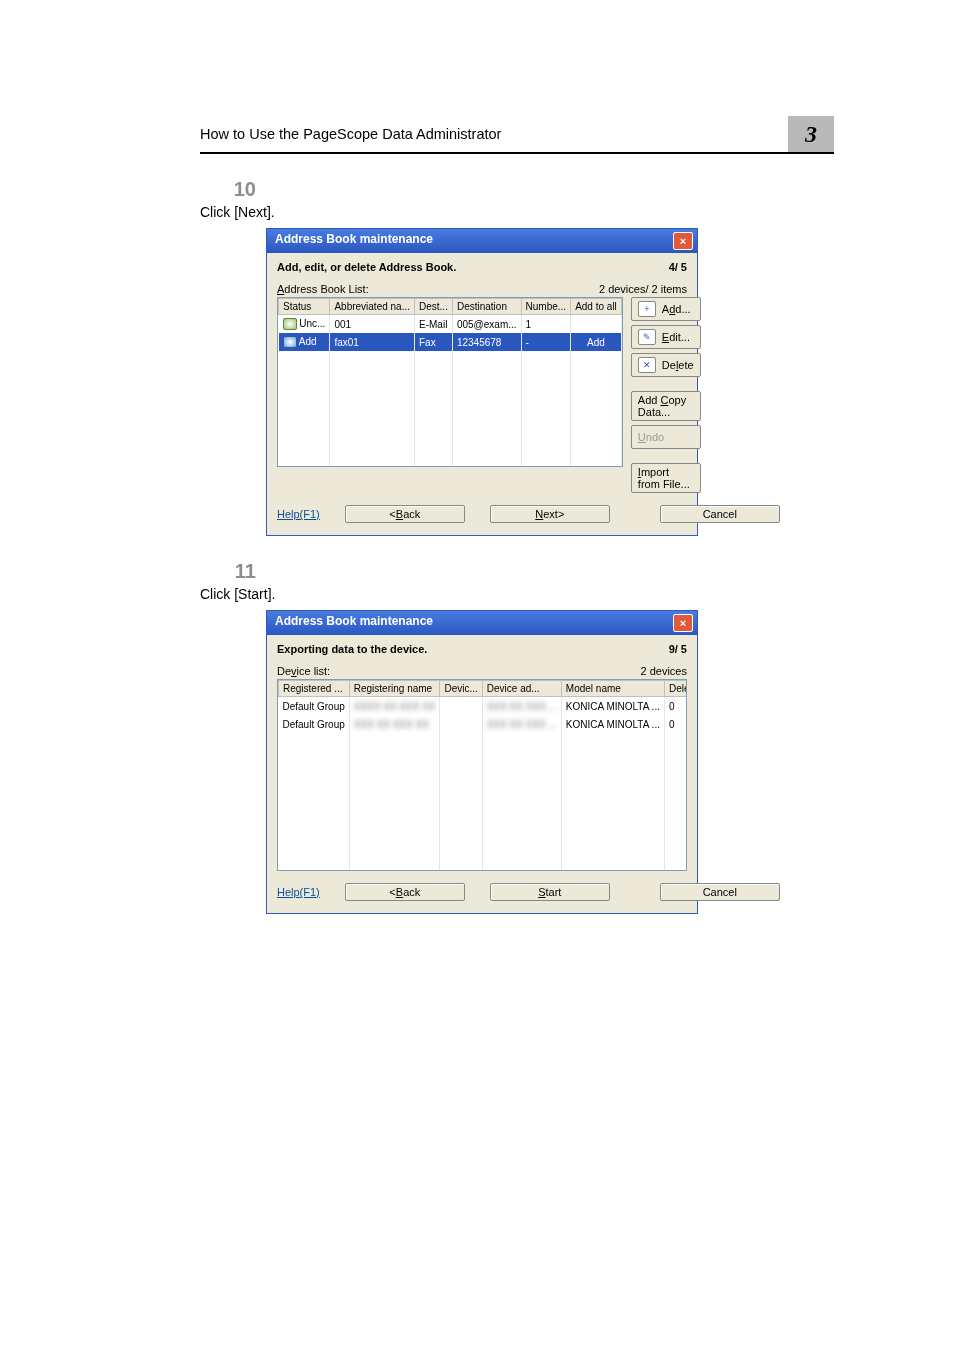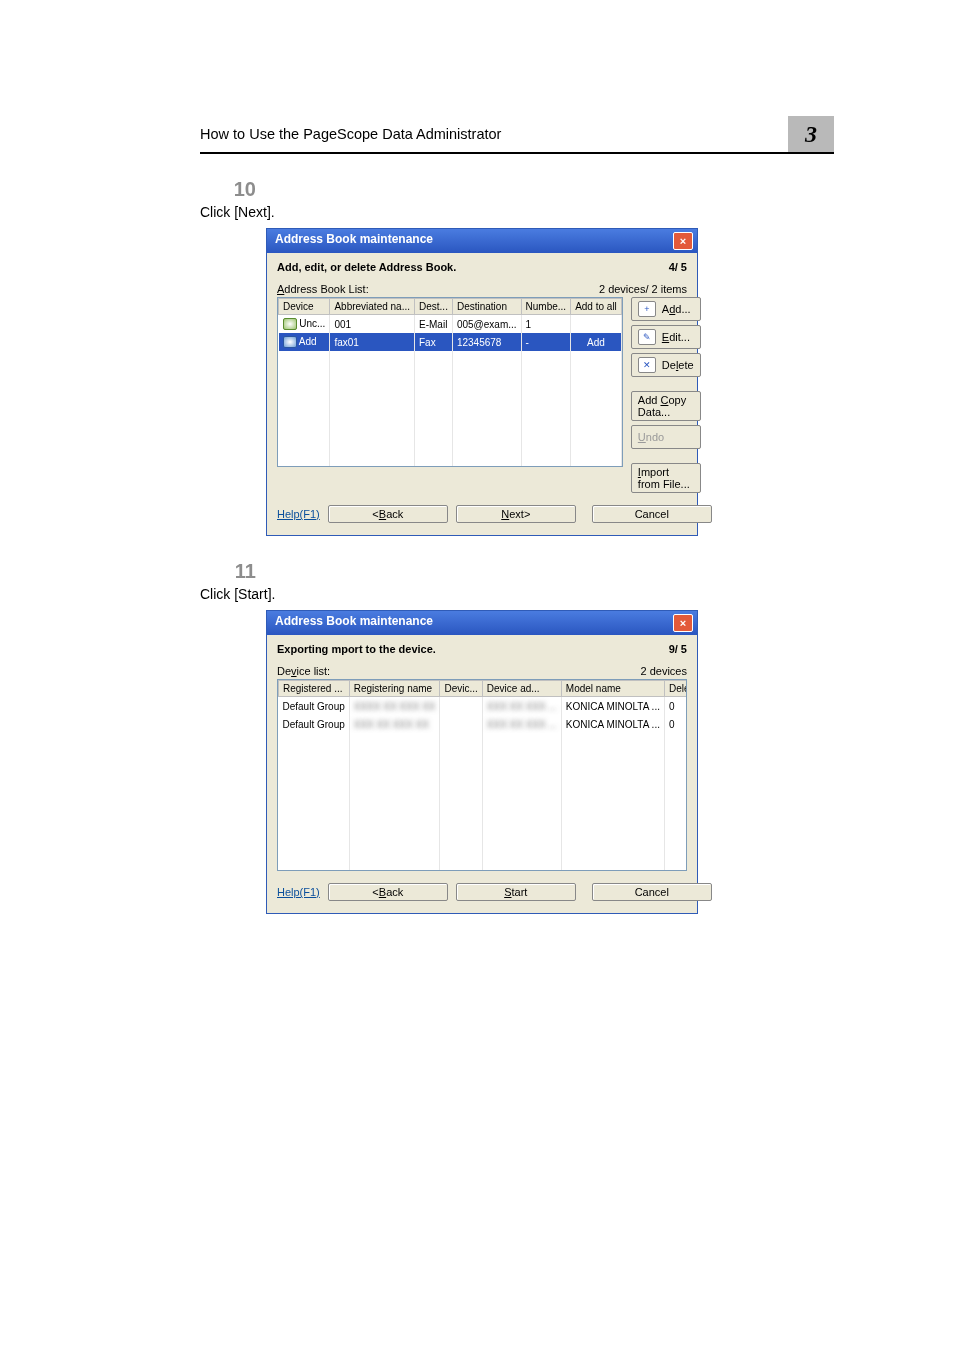--- a/index.html
+++ b/index.html
@@ -180,21 +180,21 @@
   }
   .sidebtn.disabled { color:#9a9a9a; cursor:default; }
   .sb-ic {
     width: 16px; height: 14px; display:inline-block; border:1px solid #888;
     background:#fff; border-radius:2px; font-size:9px; line-height:14px; text-align:center; color:#2a56c0;
   }
   .footer-row {
     display: flex;
     align-items: center;
     margin-top: 10px;
-    gap: 8px;
+    gap: 25px;
     justify-content: space-between;
   }
   .helplink {
     color: #0b4f9c;
     text-decoration: underline;
     font-size: 11px;
     flex: 1;
   }
   .blurred {
     color: transparent;
@@ -232,21 +232,21 @@
           <span><span class="underline">A</span><span>ddress Book List:</span></span>
           <span>2 devices/ 2 items</span>
         </div>
 
         <div class="dlg4-main">
           <div class="dlg4-left">
             <div class="listwrap">
             <table class="listtable">
               <thead>
                 <tr>
-                  <th>Device</th>
+                  <th>Status</th>
                   <th>Abbreviated na...</th>
                   <th>Dest...</th>
                   <th>Destination</th>
                   <th>Numbe...</th>
                   <th>Add to all</th>
                 </tr>
               </thead>
               <tbody>
                 <tr>
                   <td><span class="status-icon ic-unc"></span> <span>Unc...</span></td>
@@ -368,21 +368,21 @@
   </div>
 
   <div class="dialog-wrap">
     <div class="dialog">
       <div class="titlebar">
         <span class="ttext">Address Book maintenance</span>
         <span class="closebtn">×</span>
       </div>
       <div class="diag-pad">
         <div class="diag-head">
-          <span>Exporting mport to the device.</span>
+          <span>Exporting data to the device.</span>
           <span>9/ 5</span>
         </div>
         <div class="listlabel-row">
           <span>De<span class="underline">v</span>ice list:</span>
           <span>2 devices</span>
         </div>
 
         <div class="listwrap" style="height:190px">
         <table class="listtable">
           <thead>

